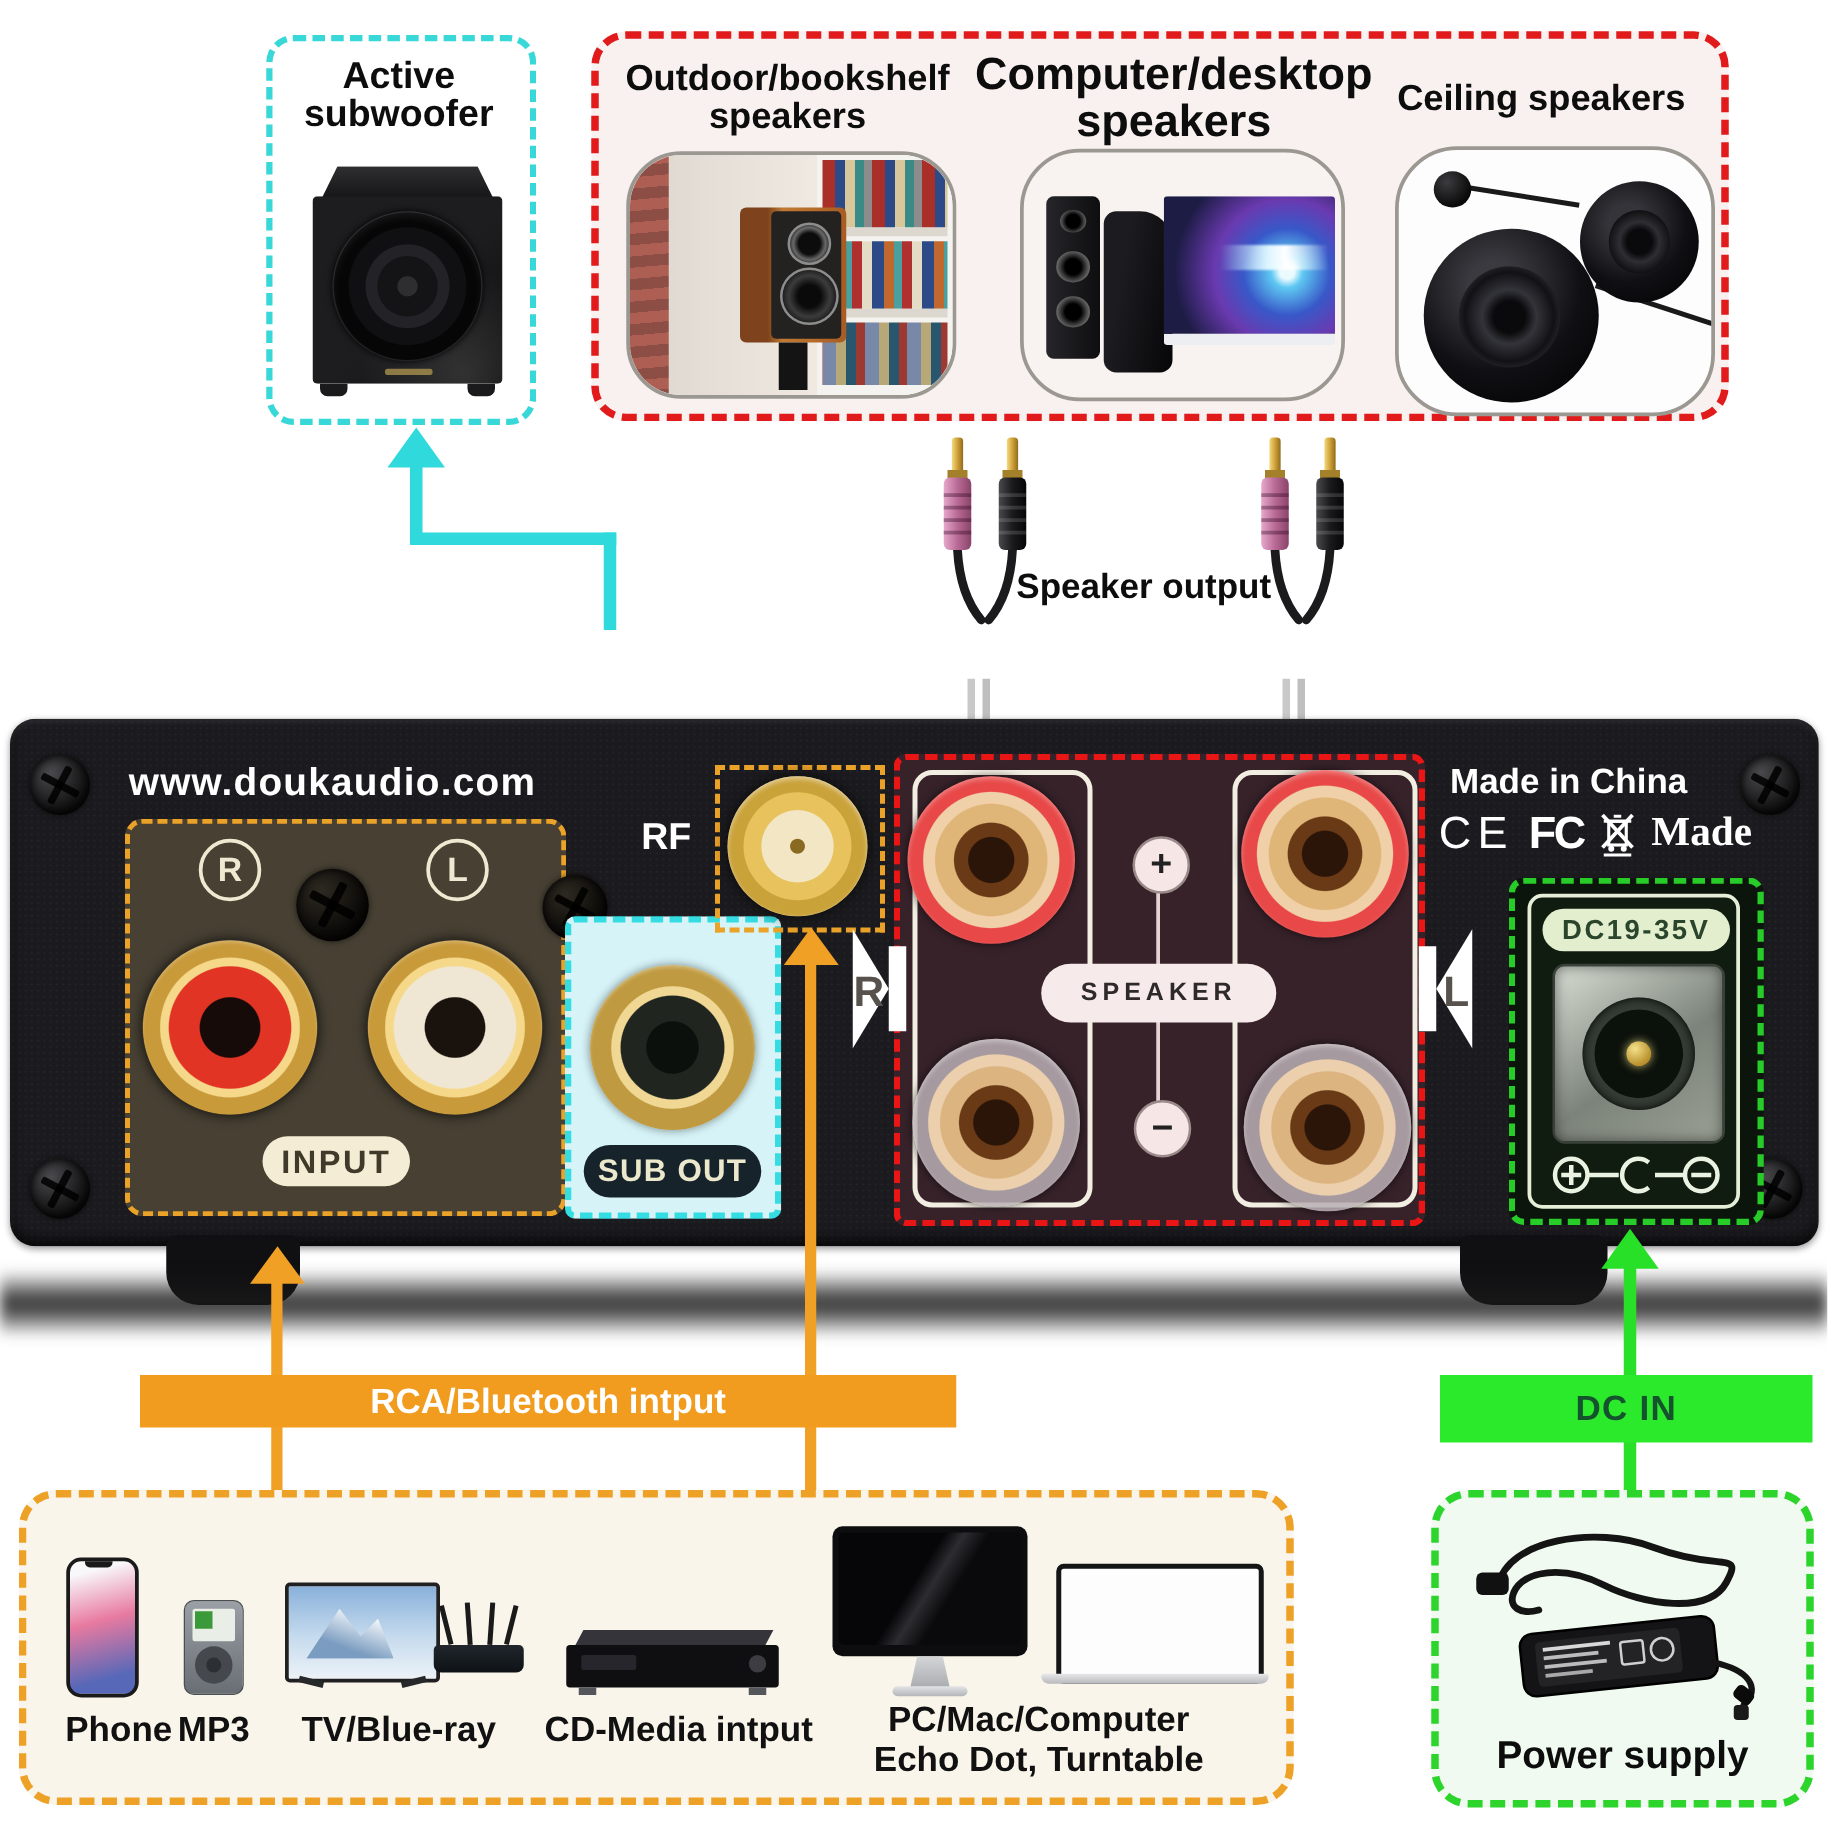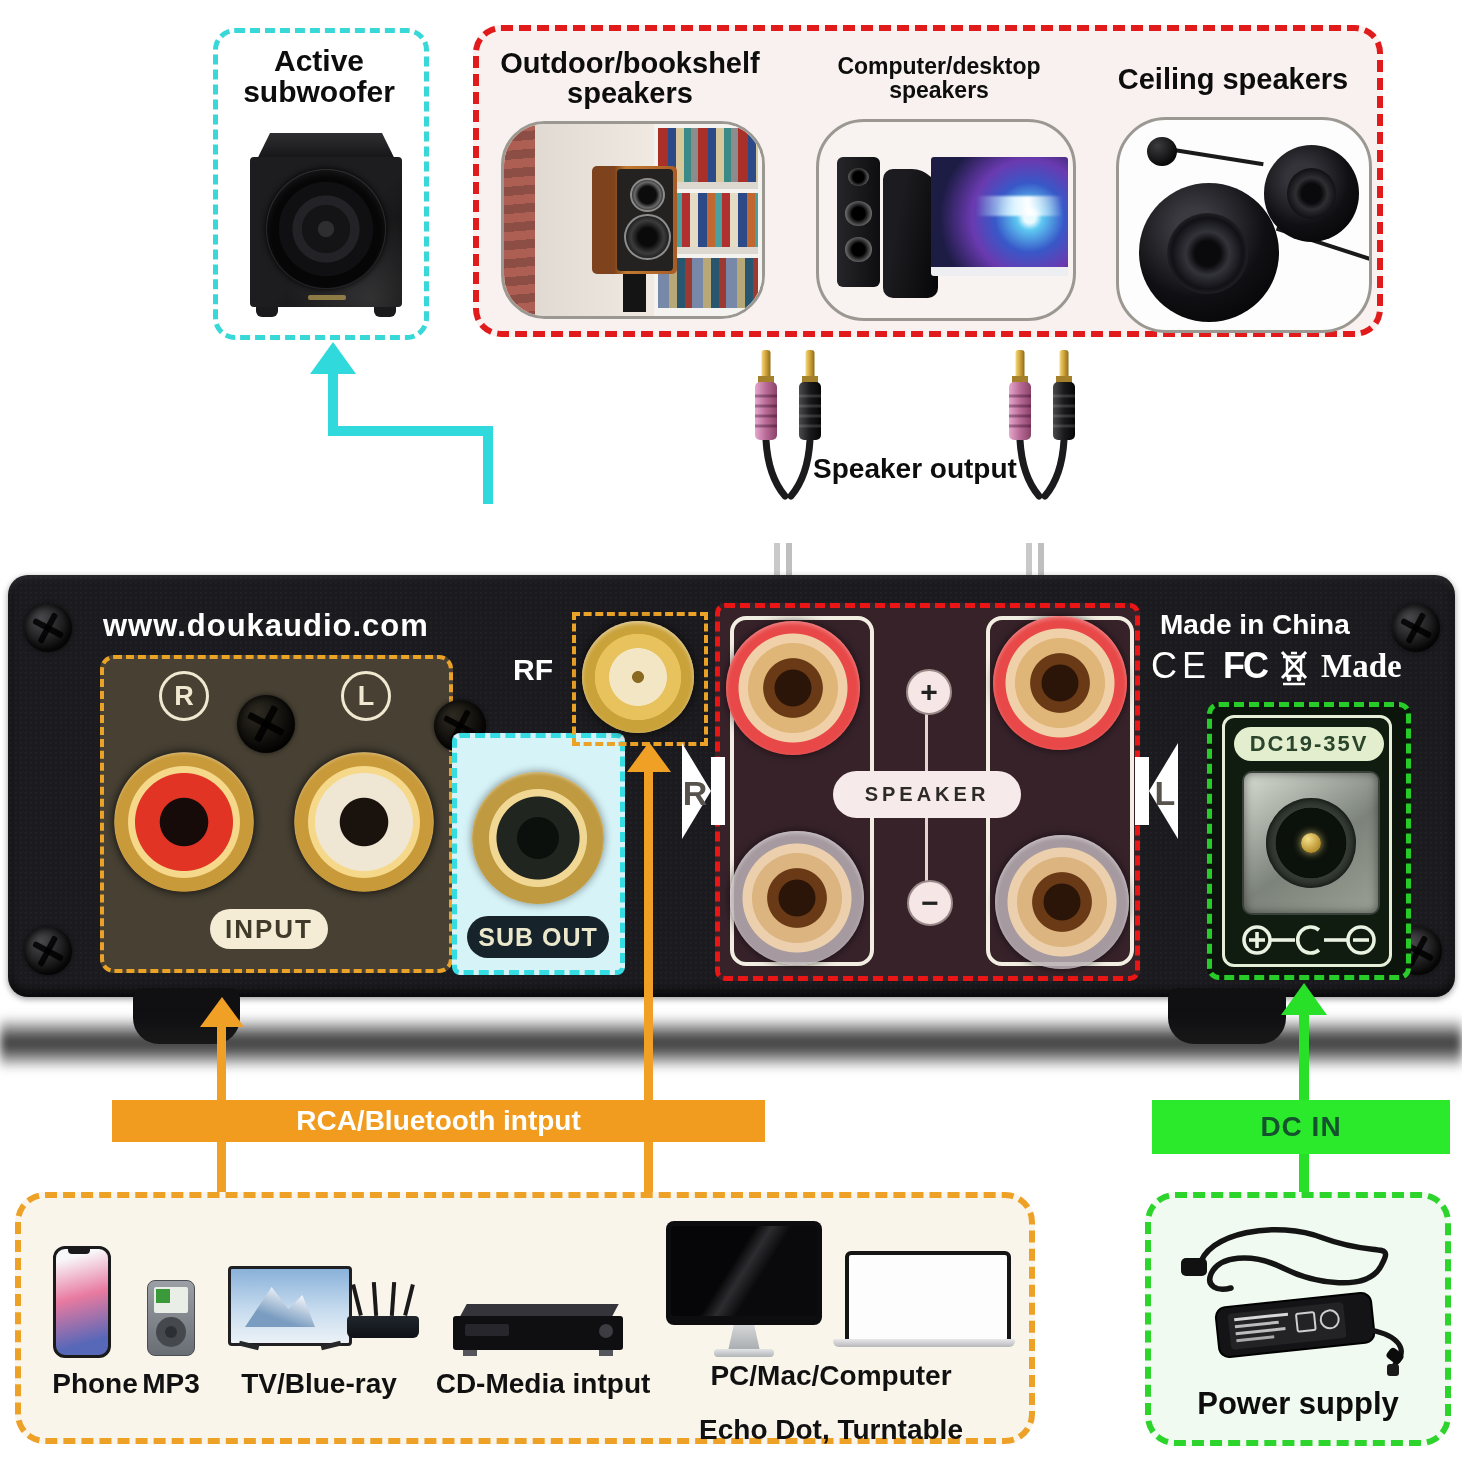--- a/index.html
+++ b/index.html
@@ -39,21 +39,21 @@
                     box-shadow:inset 0 4px 8px rgba(255,255,255,.08), 0 0 6px #000;"></div>
         <div class="abs" style="left:58px;top:138px;width:38px;height:5px;background:#a8904c;border-radius:2px;opacity:.8;"></div>
       </div>
       <div class="abs" style="left:10px;top:174px;width:22px;height:10px;background:#1a1a1c;border-radius:0 0 6px 6px;"></div>
       <div class="abs" style="left:128px;top:174px;width:22px;height:10px;background:#1a1a1c;border-radius:0 0 6px 6px;"></div>
     </div>
   </div>
 
   <div class="dash" style="left:473px;top:25px;width:898px;height:300px;border-width:6px;border-color:#e11b1b;border-radius:28px;background:#f8f1ef;">
     <div class="lbl" style="left:15px;top:16px;width:272px;height:62px;font-size:29px;color:#0d0d0d;">Outdoor/bookshelf speakers</div>
-    <div class="lbl" style="left:322px;top:16px;width:276px;height:62px;font-size:23px;color:#0d0d0d;">Computer/desktop speakers</div>
+    <div class="lbl" style="left:322px;top:16px;width:276px;height:62px;font-size:36px;color:#0d0d0d;">Computer/desktop speakers</div>
     <div class="lbl" style="left:618px;top:28px;width:272px;height:40px;font-size:29px;color:#0d0d0d;">Ceiling speakers</div>
 
     <div class="photo" style="left:22px;top:90px;width:258px;height:192px;border-radius:44px;">
       <div class="abs" style="left:0;top:0;width:58%;height:100%;background:linear-gradient(90deg,#ddd6cf,#efe9e1);"></div>
       <div class="abs" style="left:0;top:0;width:12%;height:100%;background:repeating-linear-gradient(175deg,#a5493c 0 9px,#7e352c 9px 18px);opacity:.85;"></div>
       <div class="abs" style="left:58%;top:0;width:42%;height:100%;background:
              linear-gradient(#f5f3ef,#f5f3ef),
              #f5f3ef;">
         <div class="abs" style="left:4%;top:2%;width:92%;height:28%;background:repeating-linear-gradient(90deg,#a83028 0 10px,#2c4a88 10px 18px,#d9c79c 18px 26px,#3a8a88 26px 33px,#8c8c8c 33px 40px);border-bottom:7px solid #dcd8d0;"></div>
         <div class="abs" style="left:4%;top:36%;width:92%;height:28%;background:repeating-linear-gradient(90deg,#2c4a88 0 9px,#c0682f 9px 17px,#49a09e 17px 24px,#b03030 24px 32px,#e4dcc4 32px 40px);border-bottom:7px solid #dcd8d0;"></div>
@@ -341,21 +341,21 @@
     <div class="abs" style="left:812px;top:53px;width:182px;height:100px;">
       <div class="abs" style="left:12px;top:0;width:158px;height:88px;background:#fdfdfd;border:4px solid #151515;border-radius:6px;"></div>
       <div class="abs" style="left:0;top:88px;width:182px;height:8px;background:linear-gradient(#e8e8ea,#b8b8bc);border-radius:3px 3px 8px 8px;"></div>
     </div>
 
     <div class="devlabel" style="left:74px;top:170px;">Phone</div>
     <div class="devlabel" style="left:150px;top:170px;">MP3</div>
     <div class="devlabel" style="left:298px;top:170px;">TV/Blue-ray</div>
     <div class="devlabel" style="left:522px;top:170px;">CD-Media intput</div>
     <div class="devlabel" style="left:810px;top:162px;">PC/Mac/Computer</div>
-    <div class="devlabel" style="left:810px;top:194px;margin-top:22px;">Echo Dot, Turntable</div>
+    <div class="devlabel" style="left:810px;top:194px;">Echo Dot, Turntable</div>
   </div>
 
   <div class="dash" style="left:1145px;top:1192px;width:294px;height:242px;border-width:6px;border-color:#2cd42c;border-radius:30px;background:#f0faf0;">
     <svg class="abs" style="left:14px;top:14px;" width="256" height="168" viewBox="0 0 256 168">
       <path d="M34,56 C40,20 112,8 158,26 C212,46 230,28 216,54 C202,80 150,72 118,56 C86,40 54,44 46,62 C41,74 52,80 66,76" stroke="#141414" stroke-width="5.5" fill="none" stroke-linecap="round"></path>
       <rect x="16" y="46" width="26" height="18" rx="5" fill="#111"></rect>
       <g transform="rotate(-6 130 112)">
         <rect x="52" y="88" width="156" height="50" rx="10" fill="#141416" stroke="#000" stroke-width="2"></rect>
         <rect x="64" y="95" width="116" height="36" rx="4" fill="#232326"></rect>
         <rect x="70" y="100" width="54" height="3" fill="#d8d8d8"></rect>

